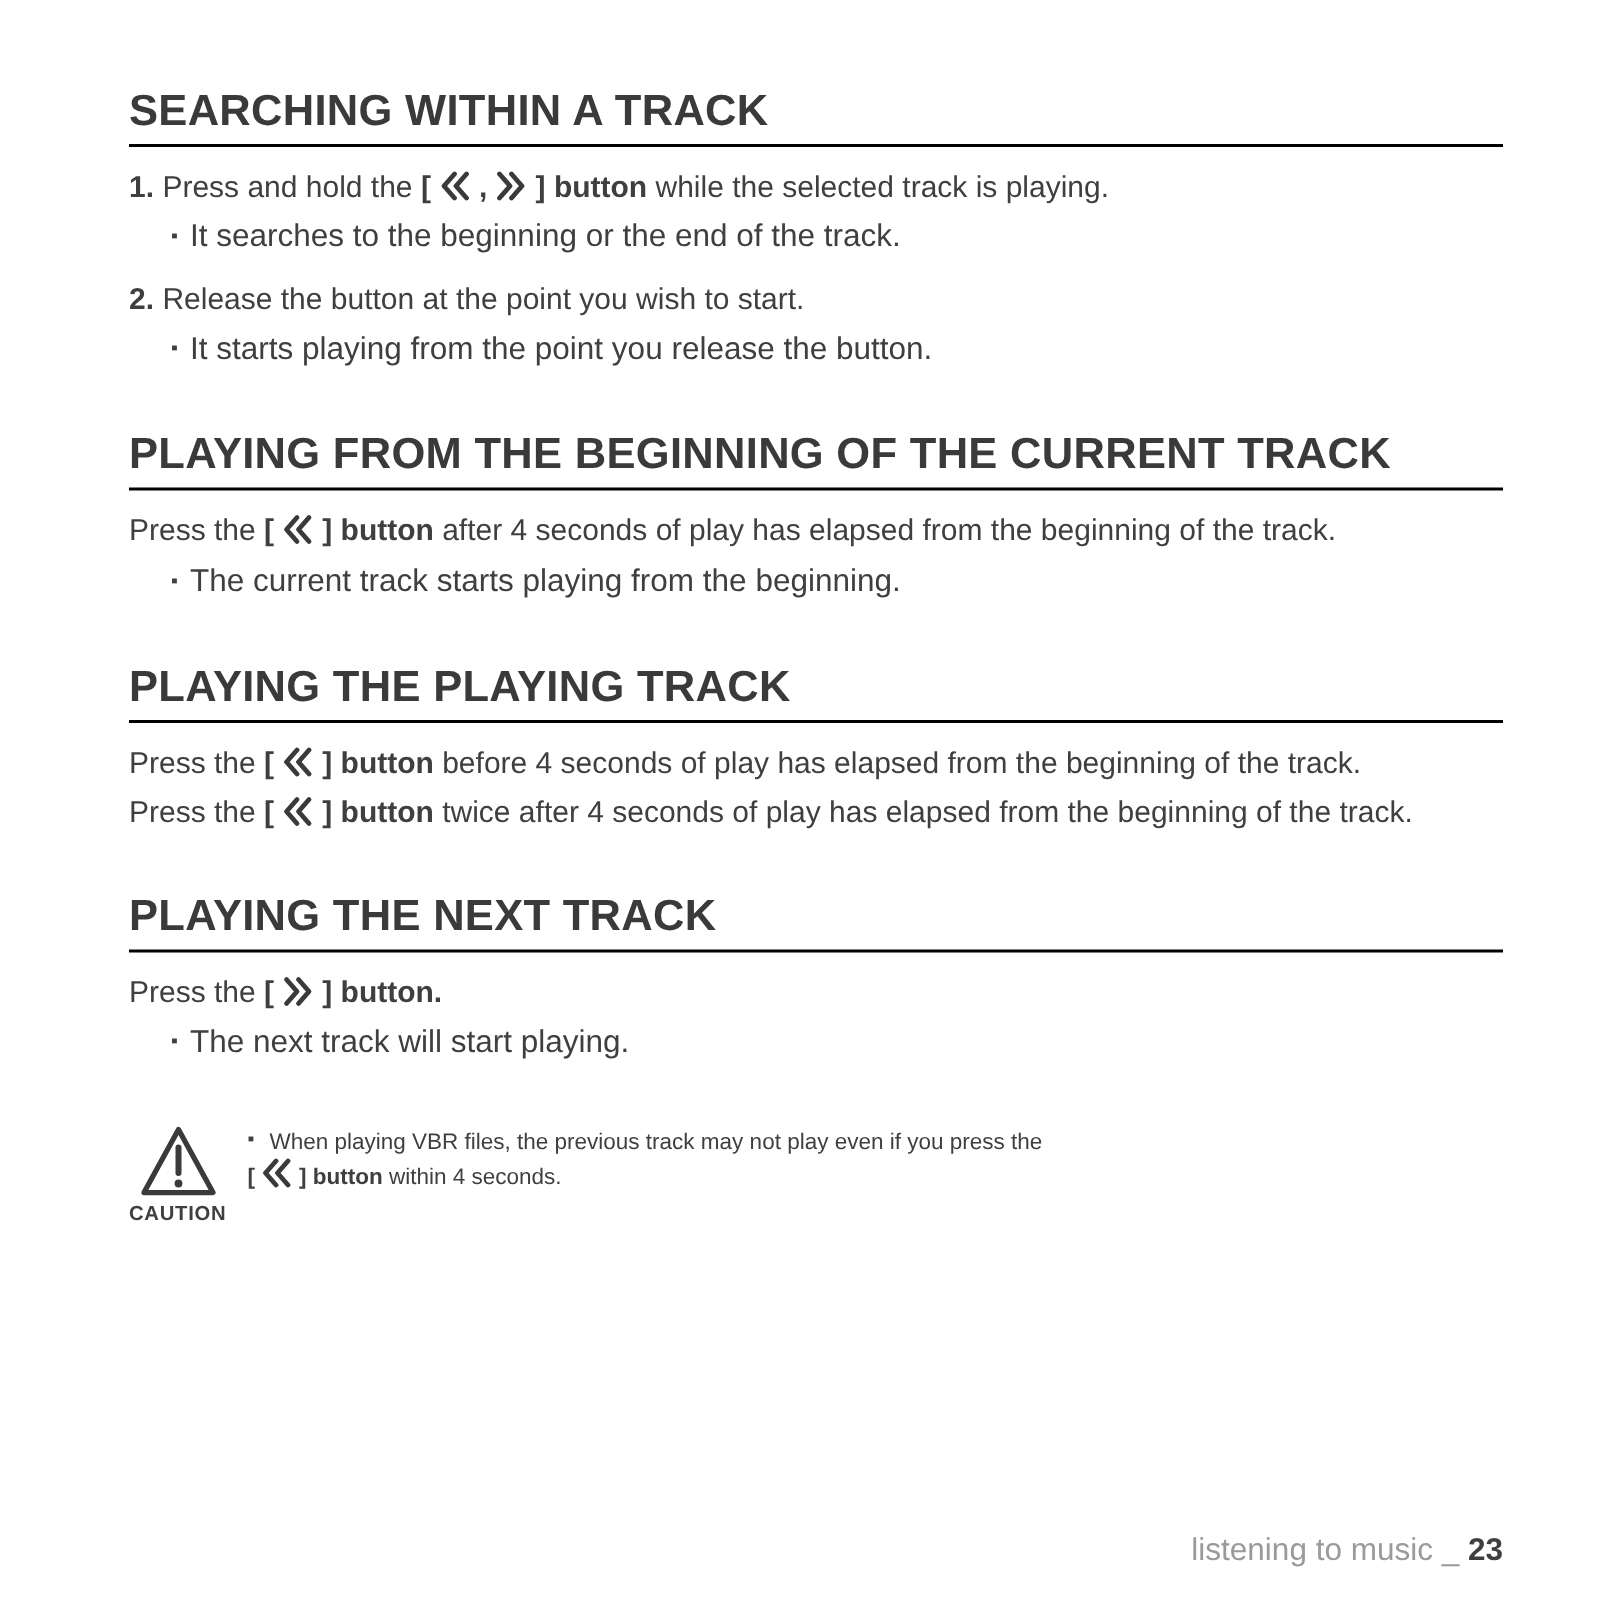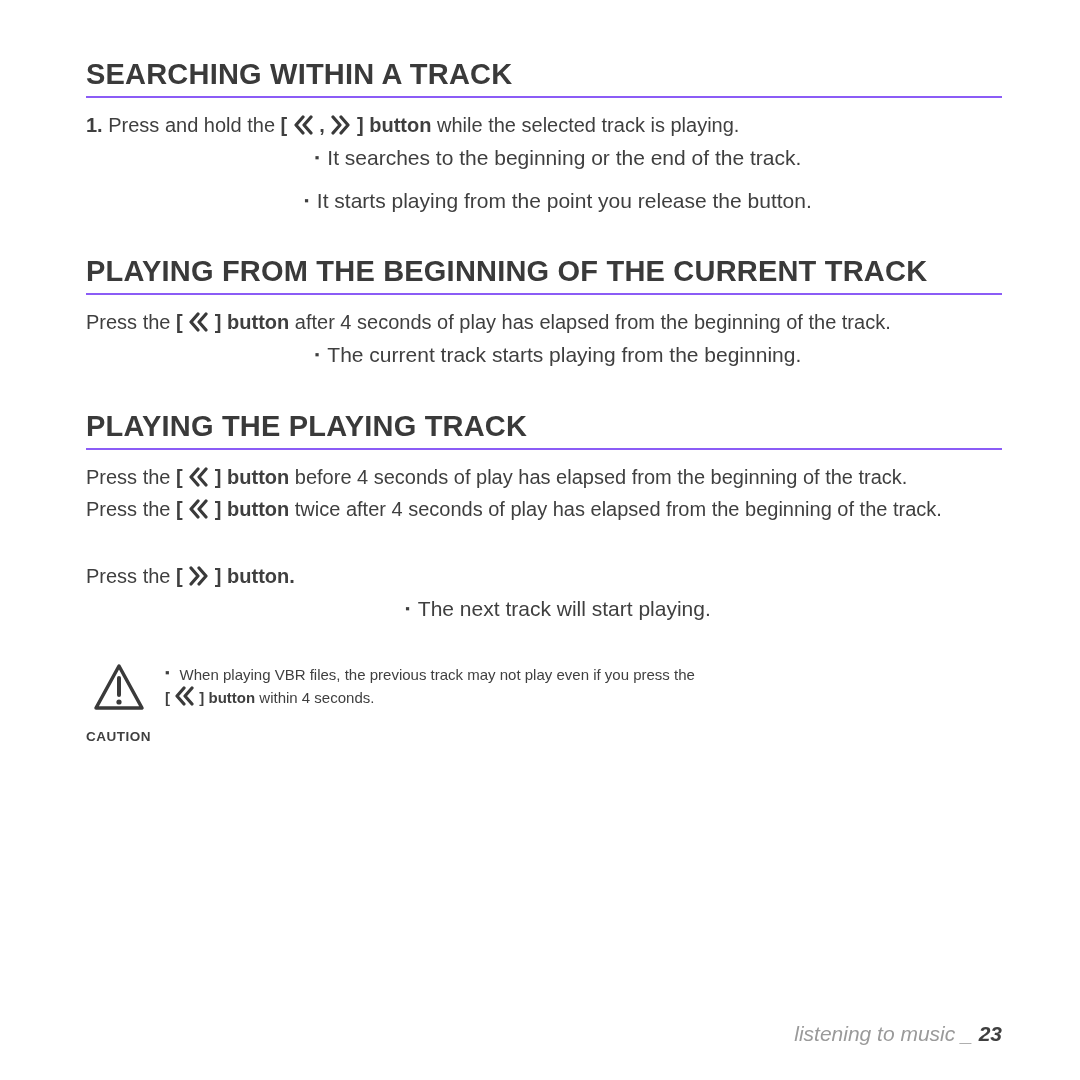--- a/index.html
+++ b/index.html
@@ -11,38 +11,37 @@
     padding: 58px 78px 38px 86px;
     position: relative;
   }
   .section { margin-bottom: 40px; }
   .section:last-of-type { margin-bottom: 12px; }
   h2 {
     font-size: 29px;
     font-weight: 700;
     letter-spacing: 0.2px;
     color: #3a3a3a;
-    border-bottom: 2px solid #8b5cf6;
+    border-bottom: 2px solid #000000;
     padding-bottom: 5px;
     margin-bottom: 14px;
   }
   .body-line {
     font-size: 20px;
     line-height: 1.32;
     color: #3f3f3f;
     margin-bottom: 6px;
   }
   .num { font-weight: 700; }
   .bold { font-weight: 700; }
   .bullet-line {
     font-size: 21px;
     color: #3f3f3f;
     margin: 4px 0 14px 28px;
     line-height: 1.35;
-    text-align: center;
   }
   .bullet-line::before {
     content: "▪";
     font-size: 13px;
     display: inline-block;
     margin-right: 8px;
     position: relative;
     top: -3px;
   }
   .seek-icon {
@@ -54,21 +53,21 @@
     display: flex;
     align-items: flex-start;
     gap: 14px;
     margin-top: 22px;
     margin-bottom: 18px;
   }
   .caution-left {
     display: flex;
     flex-direction: column;
     align-items: center;
-    gap: 18px;
+    gap: 3px;
     flex-shrink: 0;
   }
   .caution-label {
     font-size: 13.5px;
     font-weight: 700;
     letter-spacing: 0.5px;
     color: #3f3f3f;
   }
   .caution-body {
     font-size: 15px;
@@ -83,21 +82,20 @@
     margin-right: 10px;
     position: relative;
     top: -3px;
   }
   .footer {
     position: absolute;
     right: 78px;
     bottom: 34px;
     font-size: 21px;
     color: #9a9a9a;
-    font-style: italic;
   }
   .footer .pagenum { font-weight: 700; color: #3f3f3f; }
 </style>
 </head>
 <body>
 
 <svg width="0" height="0" style="position:absolute">
   <defs>
     <g id="rew-g">
       <path d="M10 2 L3 10 L10 18" fill="none" stroke="#3a3a3a" stroke-width="3.2" stroke-linecap="round" stroke-linejoin="round"></path>
@@ -121,20 +119,24 @@
   <p class="body-line">
     <span class="num">1.</span>
     <span>Press and hold the </span><span class="bold">[ <span class="seek-icon"><svg width="21" height="20" viewBox="0 0 21 20">
             <use href="#rew-g"></use>
           </svg></span> , <span class="seek-icon"><svg width="21" height="20" viewBox="0 0 21 20">
             <use href="#fwd-g"></use>
           </svg></span> ] button</span><span> while the selected track is playing.</span>
   </p>
   <p class="bullet-line">It searches to the beginning or the end of the track.</p>
 
+  <p class="body-line">
+    <span class="num">2.</span>
+    <span>Release the button at the point you wish to start.</span>
+  </p>
   <p class="bullet-line">It starts playing from the point you release the button.</p>
 </div>
 
 <div class="section">
   <h2>PLAYING FROM THE BEGINNING OF THE CURRENT TRACK</h2>
   <p class="body-line">
     <span>Press the </span><span class="bold">[ <span class="seek-icon"><svg width="21" height="20" viewBox="0 0 21 20">
             <use href="#rew-g"></use>
           </svg></span> ] button</span><span> after 4 seconds of play has elapsed from the beginning of the track.</span>
   </p>
@@ -149,20 +151,21 @@
           </svg></span> ] button</span><span> before 4 seconds of play has elapsed from the beginning of the track.</span>
   </p>
   <p class="body-line">
     <span>Press the </span><span class="bold">[ <span class="seek-icon"><svg width="21" height="20" viewBox="0 0 21 20">
             <use href="#rew-g"></use>
           </svg></span> ] button</span><span> twice after 4 seconds of play has elapsed from the beginning of the track.</span>
   </p>
 </div>
 
 <div class="section">
+  <h2>PLAYING THE NEXT TRACK</h2>
   <p class="body-line">
     <span>Press the </span><span class="bold">[ <span class="seek-icon"><svg width="21" height="20" viewBox="0 0 21 20">
             <use href="#fwd-g"></use>
           </svg></span> ] button.</span>
   </p>
   <p class="bullet-line">The next track will start playing.</p>
 </div>
 
 <div class="caution-block">
   <div class="caution-left">

